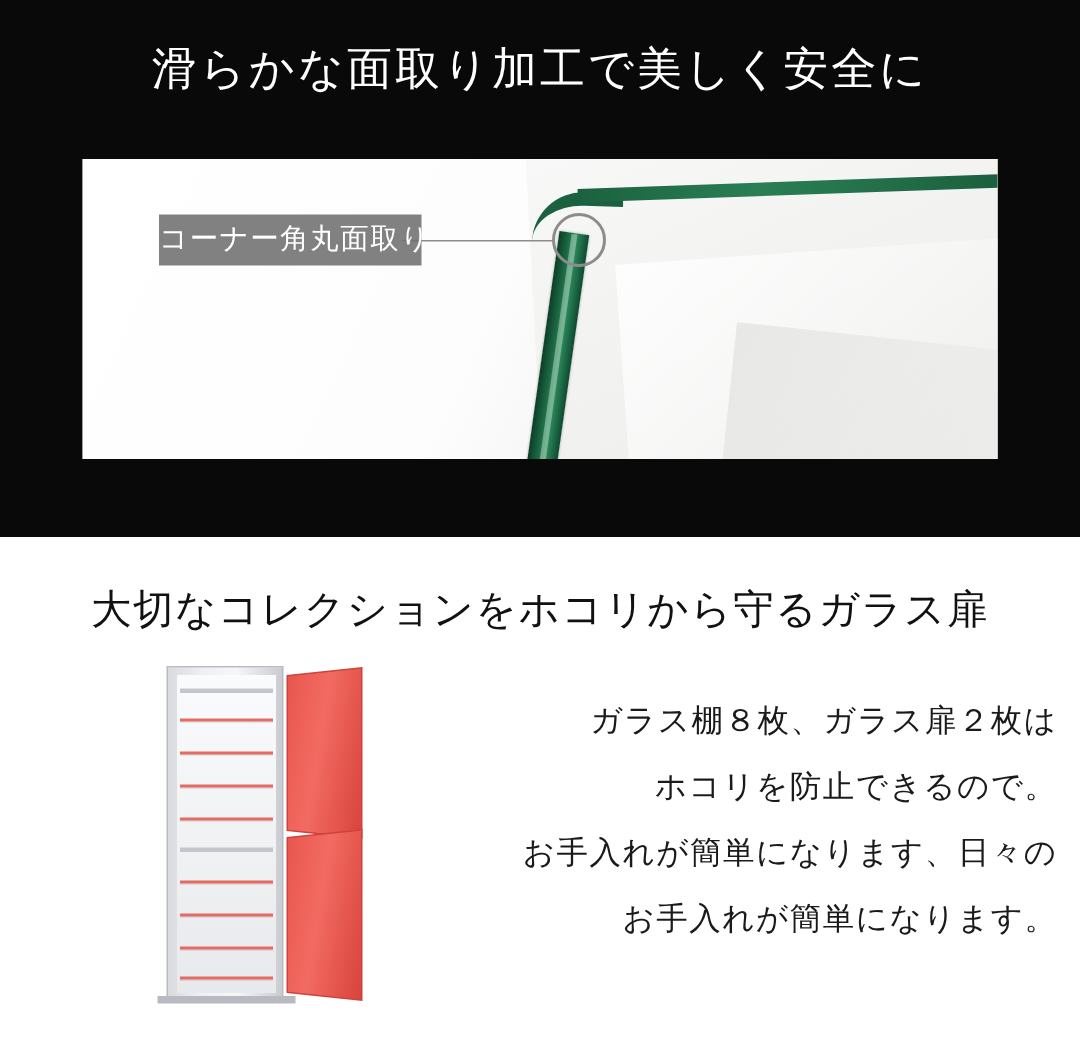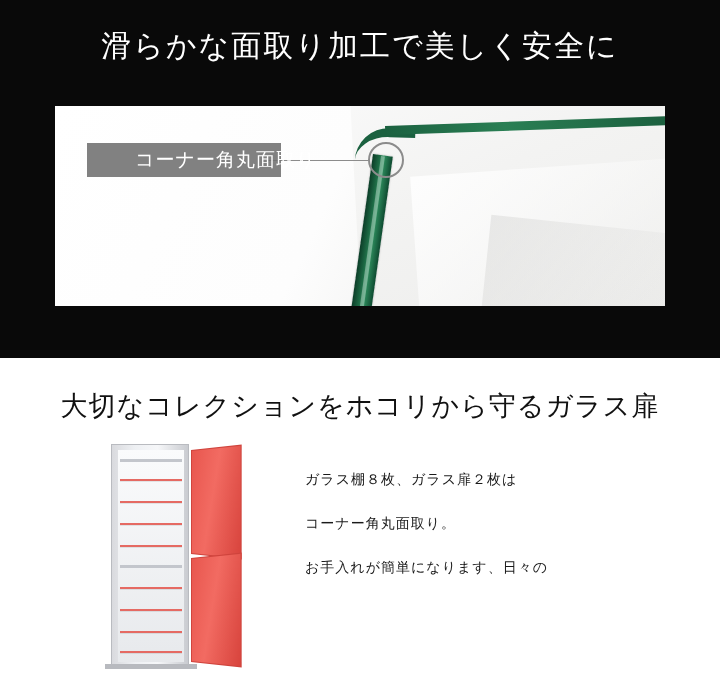--- a/index.html
+++ b/index.html
@@ -149,21 +149,21 @@
     background: rgba(112,112,112,0.88);
     color: #ffffff;
     font-size: 19px;
     letter-spacing: 1px;
     text-align: center;
     line-height: 34px;
     height: 34px;
     white-space: nowrap;
     font-family: "Liberation Serif", serif;
   }
-  .plate-corner { left: 32px; top: 37px; width: 194px; padding-left: 48px; }
+  .plate-corner { left: 51px; top: 37px; width: 175px; }
 
   
   .section-light {
     position: relative;
     width: 720px;
     height: 340px;
     background: #ffffff;
     border-radius: 11px;
   }
   .light-heading {
@@ -242,24 +242,25 @@
     background: #b8babf;
   }
 
   
   .body-copy {
     position: absolute;
     left: 305px;
     top: 100px;
     width: 400px;
     color: #1a1a1a;
-    font-size: 14px;
+    font-size: 21px;
     line-height: 44px;
     letter-spacing: 1px;
     font-family: "Liberation Serif", serif;
+    text-align: right;
   }
   .body-copy p { margin: 0; white-space: nowrap; }
 </style>
 </head>
 <body>
 
 <div class="page">
 
   <div class="section-dark">
 
@@ -302,18 +303,19 @@
         <div class="shelf" style="top:186px;"></div>
         <div class="shelf" style="top:206px;"></div>
       </div>
       <div class="door-top"></div>
       <div class="door-bottom"></div>
       <div class="cab-base"></div>
     </div>
 
     <div class="body-copy">
       <p>ガラス棚８枚、ガラス扉２枚は</p>
-      <p>コーナー角丸面取り。</p>
+      <p>ホコリを防止できるので。</p>
       <p>お手入れが簡単になります、日々の</p>
+      <p>お手入れが簡単になります。</p>
     </div>
   </div>
 
 </div>
 
 </body></html>

